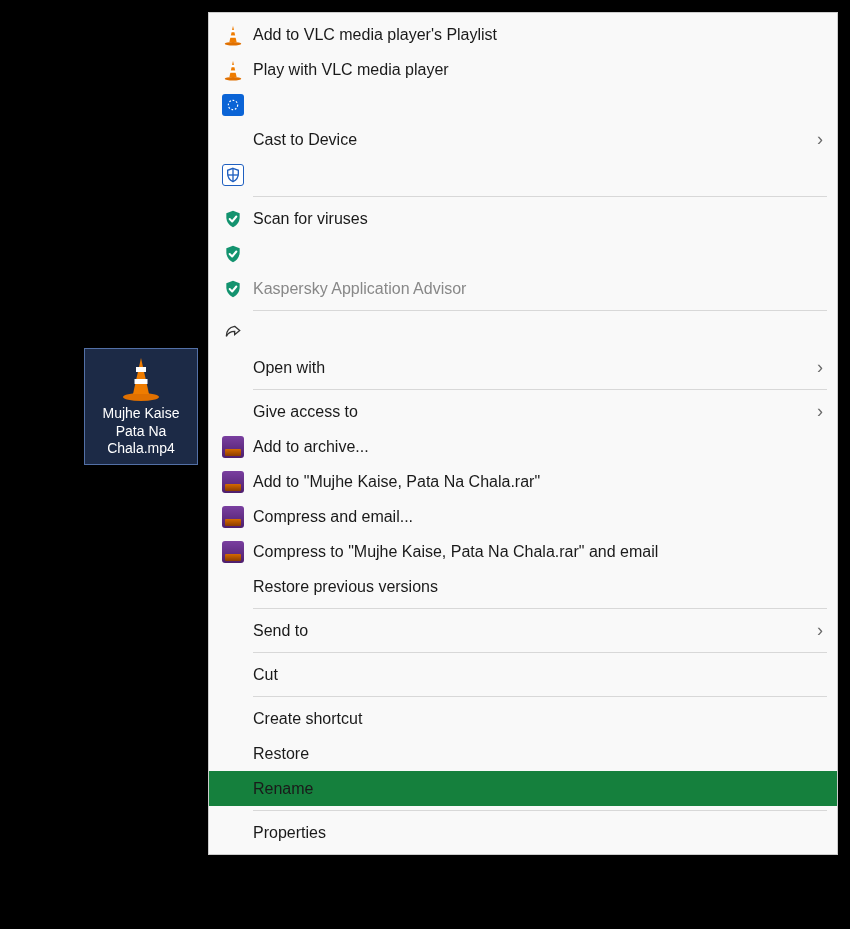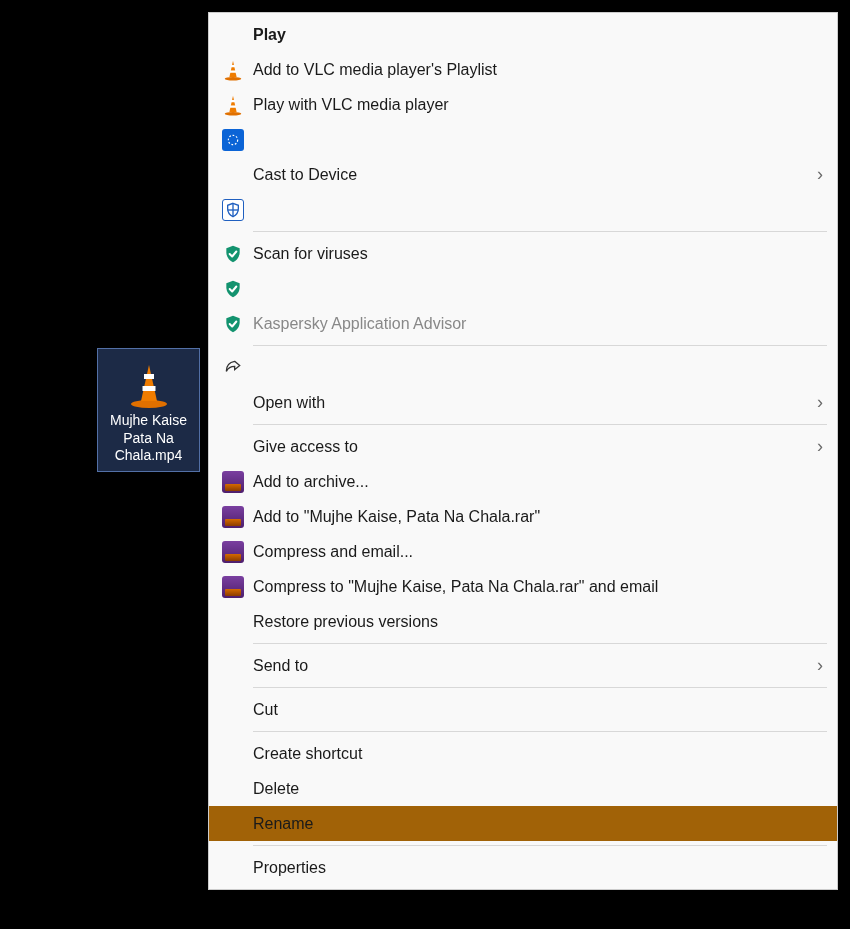--- a/index.html
+++ b/index.html
@@ -7,27 +7,27 @@
       width: 850px;
       height: 929px;
       background: #000;
       font-family: "Segoe UI", Arial, sans-serif;
       font-size: 15px;
       position: relative;
       overflow: hidden;
     }
     .desktop-icon {
       position: absolute;
-      left: 97px;
+      left: 84px;
       top: 348px;
-      width: 103px;
+      width: 114px;
       text-align: center;
       background: rgba(80,120,200,0.35);
       border: 1px solid rgba(120,160,230,0.6);
-      padding: 12px 3px 6px 3px;
+      padding: 5px 3px 6px 3px;
     }
     .desktop-icon .cone-wrap {
       display: flex;
       justify-content: center;
       margin-bottom: 3px;
     }
     .desktop-icon .label {
       color: #fff;
       font-size: 14px;
       line-height: 1.25;
@@ -45,21 +45,21 @@
     }
     .menu-item {
       display: flex;
       align-items: center;
       height: 35px;
       padding: 0 14px 0 10px;
       color: #1a1a1a;
       cursor: default;
       position: relative;
     }
-    .menu-item.highlight { background: #a16207; }
+    .menu-item.highlight { background: #15803d; }
     .menu-item.disabled { color: #888; }
     .menu-item .mi-icon {
       width: 28px;
       display: flex;
       justify-content: center;
       align-items: center;
     }
     .menu-item .mi-label {
       flex: 1;
       font-size: 16px;
@@ -104,24 +104,20 @@
       <polygon points="24,4 32,40 16,40" fill="#ef7c00"></polygon>
       <rect x="19" y="13" width="10" height="5" fill="#fff"></rect>
       <rect x="17.5" y="25" width="13" height="5" fill="#fff"></rect>
     </svg>
   </div>
   <div class="label">Mujhe Kaise Pata Na Chala.mp4</div>
 </div>
 
 <div class="context-menu">
 
-  <div class="menu-item bold">
-    <span class="mi-icon"></span>
-    <span class="mi-label">Play</span>
-  </div>
 
   <div class="menu-item">
     <span class="mi-icon">
       <svg width="22" height="22" viewBox="0 0 48 48">
         <ellipse cx="24" cy="43" rx="18" ry="4" fill="#e07000"></ellipse>
         <polygon points="24,4 32,40 16,40" fill="#ef7c00"></polygon>
         <rect x="19" y="13" width="10" height="5" fill="#fff"></rect>
         <rect x="17.5" y="25" width="13" height="5" fill="#fff"></rect>
       </svg>
     </span>
@@ -274,21 +270,21 @@
 
   <div class="separator"></div>
 
   <div class="menu-item">
     <span class="mi-icon"></span>
     <span class="mi-label">Create shortcut</span>
   </div>
 
   <div class="menu-item">
     <span class="mi-icon"></span>
-    <span class="mi-label">Delete</span>
+    <span class="mi-label">Restore</span>
   </div>
 
   <div class="menu-item highlight">
     <span class="mi-icon"></span>
     <span class="mi-label">Rename</span>
   </div>
 
   <div class="separator"></div>
 
   <div class="menu-item">

